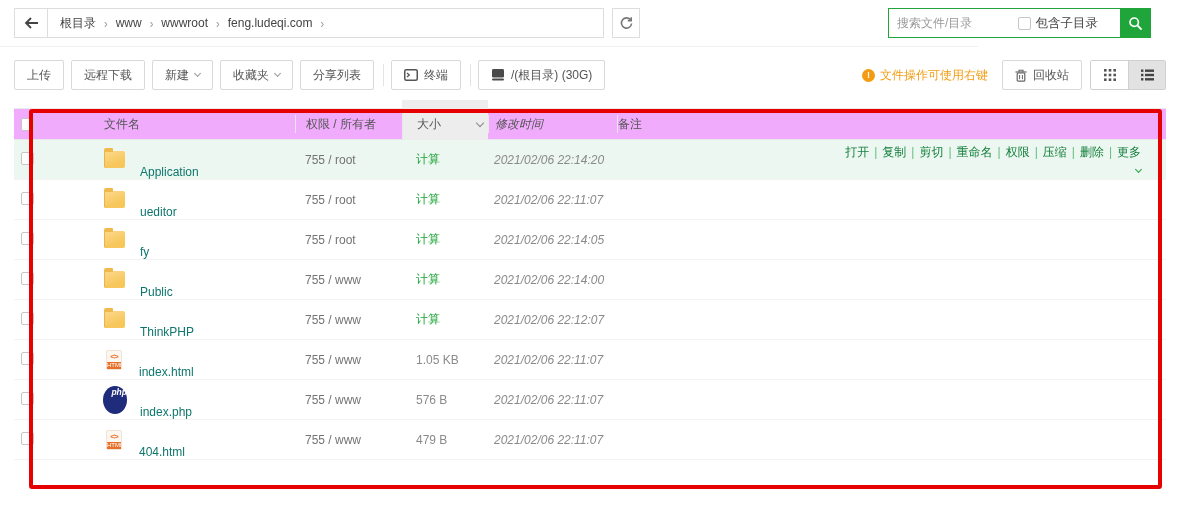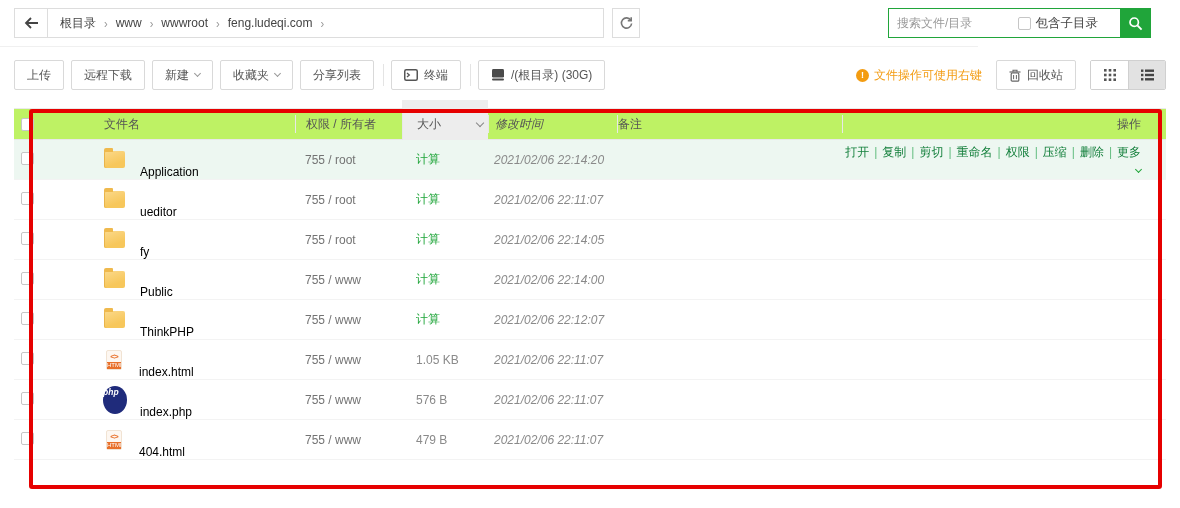--- a/index.html
+++ b/index.html
@@ -46,38 +46,38 @@
     font-weight:bold; text-align:center; line-height:13px; margin-right:5px; }
   .view-group { display:flex; border:1px solid #d0d0d0; border-radius:2px; overflow:hidden; height:30px; }
   .vbtn { width:37px; height:28px; background:#fff; border:none; cursor:pointer;
     display:flex; align-items:center; justify-content:center; }
   .vbtn.active { background:#e2e2e2; }
   .vbtn + .vbtn { border-left:1px solid #d0d0d0; }
 
   
   .filetable { position:absolute; top:108px; left:14px; width:1152px; }
   .size-ghost { position:absolute; top:-8px; left:388px; width:86px; height:8px; background:#ededed; }
-  .thead { display:flex; align-items:center; height:32px; background:#bef264;
+  .thead { display:flex; align-items:center; height:32px; background:#f0abfc;
     border-top:1px solid #eaeaea; border-bottom:1px solid #e8e8e8; color:#555; }
   .thead .hcell { border-left:1px solid #e8e8e8; height:18px; display:flex; align-items:center; }
   .thead .hcell.no-l { border-left:none; height:auto; }
   .cell-cb   { width:45px; padding-left:7px; flex:none; }
   .cell-name { width:236px; flex:none; display:flex; align-items:center; }
   .cell-perm { width:107px; padding-left:10px; flex:none; }
   .cell-size { width:86px; padding-left:14px; flex:none; }
   .cell-mtime{ width:129px; padding-left:6px; flex:none;font-style:italic; }
   .cell-note { width:225px; flex:none; }
   .cell-act  { flex:1; text-align:right; padding-right:25px; justify-content:flex-end; }
   .thead .cell-size { background:#ededed; height:32px; }
   .sort-chev { width:6px; height:6px; border-right:1.4px solid #888; border-bottom:1.4px solid #888;
     display:inline-block; transform:rotate(45deg); margin:-3px 0 0 36px; }
 
   .trow { display:flex; align-items:center; height:40px; border-bottom:1px solid #f3f3f3; background:#fff; }
   .trow.hover { background:#edf7f1; }
-  .fname { color:#000000; cursor:pointer;margin-top:25px; }
+  .fname { color:#0f766e; cursor:pointer;margin-top:25px; }
   .gray { color:#8a8a8a; }
   .perm-t { color:#737373; }
   .calc-link { color:#20a53a; cursor:pointer; text-decoration:none; }
   .act-link { color:#15803d; cursor:pointer; text-decoration:none; }
   .act-sep { color:#63bd80; margin:0 5px; }
   .more-chev { display:inline-block; width:5px; height:5px; border-right:1.4px solid #20a53a;
     border-bottom:1.4px solid #20a53a; transform:rotate(45deg); margin:-2px 0 0 4px; }
 
   
   .ficon { position:relative; display:inline-block; flex:none; }
@@ -86,21 +86,21 @@
     box-shadow:inset 1px 0 0 #e9b44a; }
   .ficon-folder::before { content:""; position:absolute; top:-3px; left:0; width:9px; height:4px;
     background:#efb94d; border-radius:2px 1px 0 0; }
   .ficon-html { width:16px; height:20px; margin:0 17px 0 47px; background:#fdf7f1;
     border:1px solid #f1e3d3; border-radius:2px; text-align:center; }
   .ficon-html .tag { display:block; color:#e8702a; font-weight:bold; font-size:8px; line-height:11px;
     font-style:normal; letter-spacing:-1px; }
   .ficon-html .band { position:absolute; left:0; right:0; bottom:0; height:7px; background:#e8702a;
     color:#fff; font-size:6px; line-height:7px; font-style:normal; overflow:hidden; }
   .ficon-php { width:24px; height:28px; margin:0 13px 0 44px; background:#1f2b7b; border-radius:50%;
-    color:#fff; font-size:8.5px; font-weight:bold; font-style:italic; text-align:left; line-height:13px; }
+    color:#fff; font-size:8.5px; font-weight:bold; font-style:italic; text-align:right; line-height:13px; }
 
   
   .annotation { position:absolute; left:29px; top:109px; width:1133px; height:380px;
     border:4px solid #e60000; border-radius:3px; pointer-events:none; z-index:50; }
 </style>
 </head>
 <body>
 
 <div class="page">
 
@@ -179,21 +179,21 @@
             <rect x="1" y="9.6" width="12" height="2" rx="1" fill="#4a4a4a"></rect>
           </svg>
       </span>
         <span>/(根目录) (30G)</span>
     </button>
     <span class="spacer"></span>
     <span class="hint">
       <span class="hint-ic">!</span>
       <span>文件操作可使用右键</span>
     </span>
-    <button class="tbtn" style="margin-right:14px">
+    <button class="tbtn" style="margin-right:8px">
       <span class="ic">
         <svg width="12" height="13" viewBox="0 0 12 13">
             <line x1="0.5" y1="3" x2="11.5" y2="3" stroke="#666" stroke-width="1.2"></line>
             <path d="M4 2.8 V1.2 h4 v1.6" fill="none" stroke="#666" stroke-width="1.1"></path>
             <rect x="2.2" y="4" width="7.6" height="8.2" rx="1" fill="none" stroke="#666" stroke-width="1.2"></rect>
             <line x1="4.6" y1="6" x2="4.6" y2="10.2" stroke="#666" stroke-width="1"></line>
             <line x1="7.4" y1="6" x2="7.4" y2="10.2" stroke="#666" stroke-width="1"></line>
           </svg>
       </span>
         <span>回收站</span>
@@ -236,21 +236,20 @@
           <span class="cbx"></span>
         </div>
       <div class="cell-name hcell no-l" style="padding-left:45px">文件名</div>
       <div class="cell-perm hcell">权限 / 所有者</div>
       <div class="cell-size hcell">
           <span>大小</span>
           <i class="sort-chev"></i>
         </div>
       <div class="cell-mtime hcell">修改时间</div>
       <div class="cell-note hcell">备注</div>
-      <div class="cell-act hcell">操作</div>
     </div>
     <div id="rows">
         <div class="trow hover">
           <div class="cell-cb"><span class="cbx"></span></div>
           <div class="cell-name">
             <span class="ficon ficon-folder"></span>
             <span class="fname">Application</span>
           </div>
           <div class="cell-perm perm-t">755 / root</div>
           <div class="cell-size"><a class="calc-link">计算</a></div>

